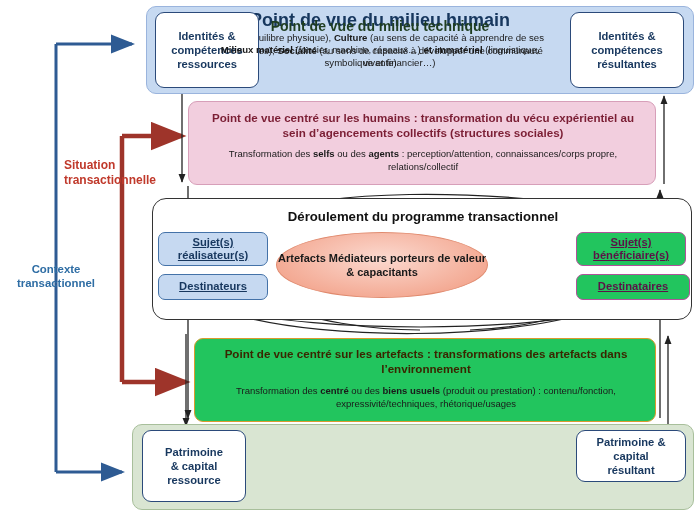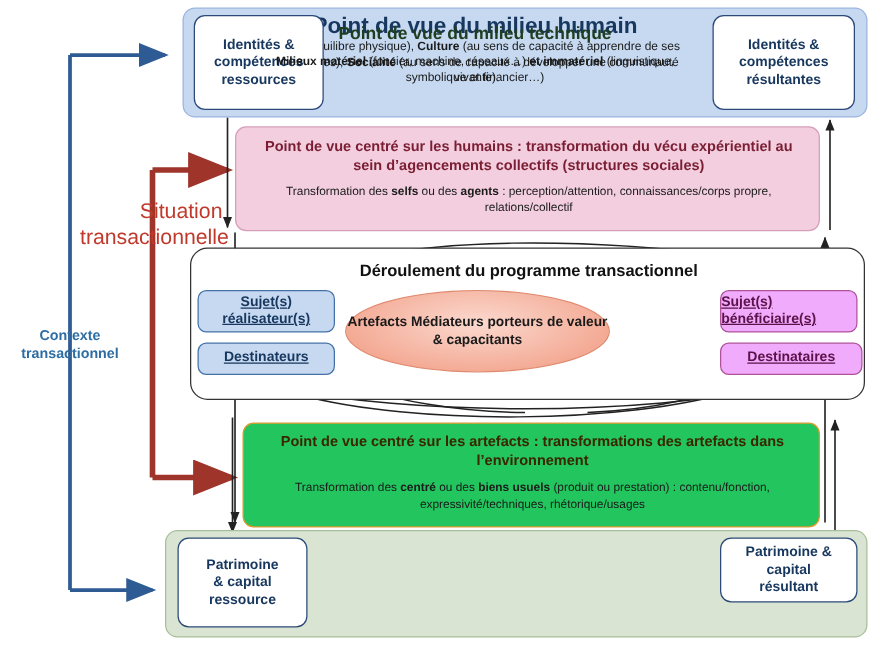--- a/index.html
+++ b/index.html
@@ -161,30 +161,30 @@
     display: flex;
     align-items: center;
     justify-content: center;
     font-size: 11.2px;
     font-weight: bold;
     color: #17375e;
     text-align: center;
     line-height: 1.2;
   }
   .small-pink {
-    background: #f0abfc;
+    background: #22c55e;
     border: 1px solid #b0529a;
     border-radius: 7px;
     display: flex;
     align-items: center;
     justify-content: center;
     font-size: 11.2px;
     font-weight: bold;
     color: #5c1248;
-    text-align: left;
+    text-align: center;
     line-height: 1.2;
   }
   .sujet-real { left: 158px; top: 232px; width: 110px; height: 34px; }
   .destinateurs { left: 158px; top: 274px; width: 110px; height: 26px; }
   .sujet-benef { left: 576px; top: 232px; width: 110px; height: 34px; }
   .destinataires { left: 576px; top: 274px; width: 114px; height: 26px; }
 
   
   .orange-block {
     left: 194px;
@@ -249,24 +249,24 @@
   }
   .patrim-res { left: 142px; top: 430px; width: 104px; height: 72px; }
   .patrim-result { left: 576px; top: 430px; width: 110px; height: 52px; }
 
   
   .label-situation {
     position: absolute;
     left: 64px;
     top: 158px;
     width: 114px;
-    font-size: 17px;
-    font-weight: normal;
+    font-size: 12px;
+    font-weight: bold;
     color: #c0392b;
-    text-align: right;
+    text-align: left;
     line-height: 1.25;
   }
   .label-contexte {
     position: absolute;
     left: 6px;
     top: 262px;
     width: 100px;
     font-size: 11.4px;
     font-weight: bold;
     color: #2e6da4;

